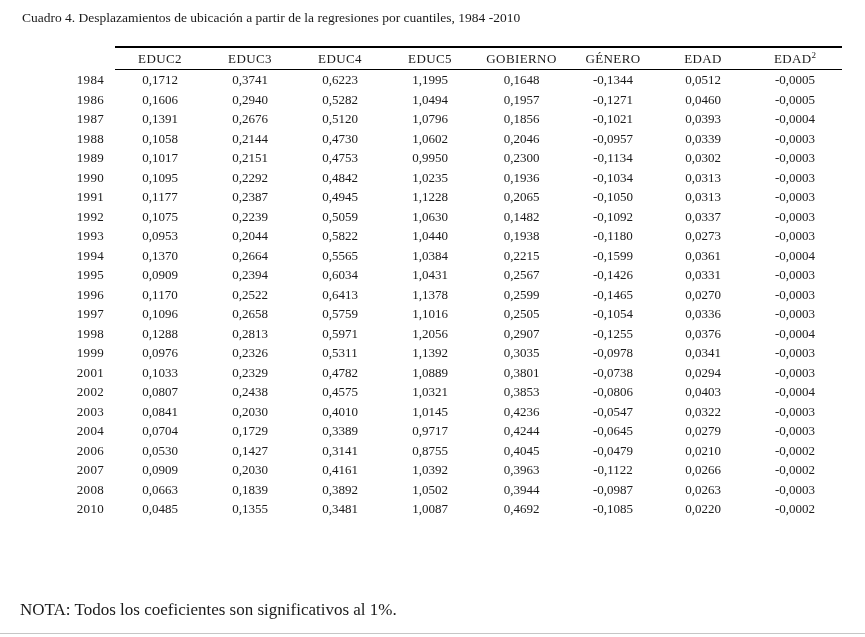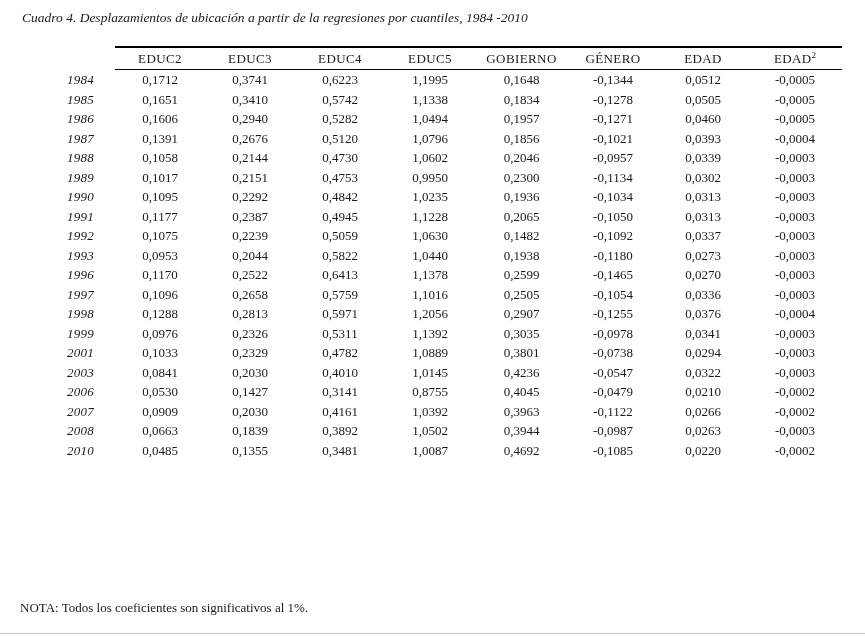--- a/index.html
+++ b/index.html
@@ -9,21 +9,20 @@
     position: relative;
     font-family: "Liberation Serif", serif;
     color: #1a1a1a;
     overflow: hidden;
   }
   .title {
     position: absolute;
     left: 22px; top: 10px;
     font-size: 13.5px;
     white-space: nowrap;
-    font-style: italic;
   }
   table.coef-table {
     position: absolute;
     left: 57px; top: 46px;
     border-collapse: collapse;
     table-layout: fixed;
   }
   .coef-table th, .coef-table td {
     font-weight: normal;
     text-align: center;
@@ -43,36 +42,36 @@
     border-top: 2.5px solid #000;
     border-bottom: 1.2px solid #000;
     margin-top: 20px;
   }
   .coef-table thead th sup {
     font-size: 9px;
     letter-spacing: 0;
     line-height: 0;
   }
   .coef-table th.year-cell {
+    text-align: right;
     padding-right: 11px;
     letter-spacing: 0.3px;
-    font-style: italic;
   }
   .caret {
     display: inline-block;
     width: 1.5px;
     height: 13px;
     background: #000;
     vertical-align: -2px;
     margin: 0 0.5px;
   }
   .note {
     position: absolute;
     left: 20px; top: 600px;
-    font-size: 13px;
+    font-size: 17px;
     white-space: nowrap;
   }
   .bottom-line {
     position: absolute;
     left: 0; top: 633px;
     width: 865px; height: 1px;
     background: #c6c6c6;
   }
 </style>
 </head>
@@ -111,31 +110,20 @@
         <td>0,1712</td>
         <td>0,3741</td>
         <td>0,6223</td>
         <td>1,1995</td>
         <td>0,1648</td>
         <td>-0,1344</td>
         <td>0,0512</td>
         <td>-0,0005</td>
       </tr>
       <tr>
-        <th class="year-cell">1985</th>
-        <td>0,1651</td>
-        <td>0,3410</td>
-        <td>0,5742</td>
-        <td>1,1338</td>
-        <td>0,1834</td>
-        <td>-0,1278</td>
-        <td>0,0505</td>
-        <td>-0,0005</td>
-      </tr>
-      <tr>
         <th class="year-cell">1986</th>
         <td>0,1606</td>
         <td>0,2940</td>
         <td>0,5282</td>
         <td>1,0494</td>
         <td>0,1957</td>
         <td>-0,1271</td>
         <td>0,0460</td>
         <td>-0,0005</td>
       </tr>
@@ -210,20 +198,42 @@
         <td>0,0953</td>
         <td>0,2044</td>
         <td>0,5822</td>
         <td>1,0440</td>
         <td>0,1938</td>
         <td>-0,1180</td>
         <td>0,0273</td>
         <td>-0,0003</td>
       </tr>
       <tr>
+        <th class="year-cell">1994</th>
+        <td>0,1370</td>
+        <td>0,2664</td>
+        <td>0,5565</td>
+        <td>1,0384</td>
+        <td>0,2215</td>
+        <td>-0,1599</td>
+        <td>0,0361</td>
+        <td>-0,0004</td>
+      </tr>
+      <tr>
+        <th class="year-cell">1995</th>
+        <td>0,0909</td>
+        <td>0,2394</td>
+        <td>0,6034</td>
+        <td>1,0431</td>
+        <td>0,2567</td>
+        <td>-0,1426</td>
+        <td>0,0331</td>
+        <td>-0,0003</td>
+      </tr>
+      <tr>
         <th class="year-cell">1996</th>
         <td>0,1170</td>
         <td>0,2522</td>
         <td>0,6413</td>
         <td>1,1378</td>
         <td>0,2599</td>
         <td>-0,1465</td>
         <td>0,0270</td>
         <td>-0,0003</td>
       </tr>
@@ -265,28 +275,50 @@
         <td>0,1033</td>
         <td>0,2329</td>
         <td>0,4782</td>
         <td>1,0889</td>
         <td>0,3801</td>
         <td>-0,0738</td>
         <td>0,0294</td>
         <td>-0,0003</td>
       </tr>
       <tr>
+        <th class="year-cell">2002</th>
+        <td>0,0807</td>
+        <td>0,2438</td>
+        <td>0,4575</td>
+        <td>1,0321</td>
+        <td>0,3853</td>
+        <td>-0,0806</td>
+        <td>0,0403</td>
+        <td>-0,0004</td>
+      </tr>
+      <tr>
         <th class="year-cell">2003</th>
         <td>0,0841</td>
         <td>0,2030</td>
         <td>0,4010</td>
         <td>1,0145</td>
         <td>0,4236</td>
         <td>-0,0547</td>
         <td>0,0322</td>
+        <td>-0,0003</td>
+      </tr>
+      <tr>
+        <th class="year-cell">2004</th>
+        <td>0,0704</td>
+        <td>0,1729</td>
+        <td>0,3389</td>
+        <td>0,9717</td>
+        <td>0,4244</td>
+        <td>-0,0645</td>
+        <td>0,0279</td>
         <td>-0,0003</td>
       </tr>
       <tr>
         <th class="year-cell">2006</th>
         <td>0,0530</td>
         <td>0,1427</td>
         <td>0,3141</td>
         <td>0,8755</td>
         <td>0,4045</td>
         <td>-0,0479</td>

